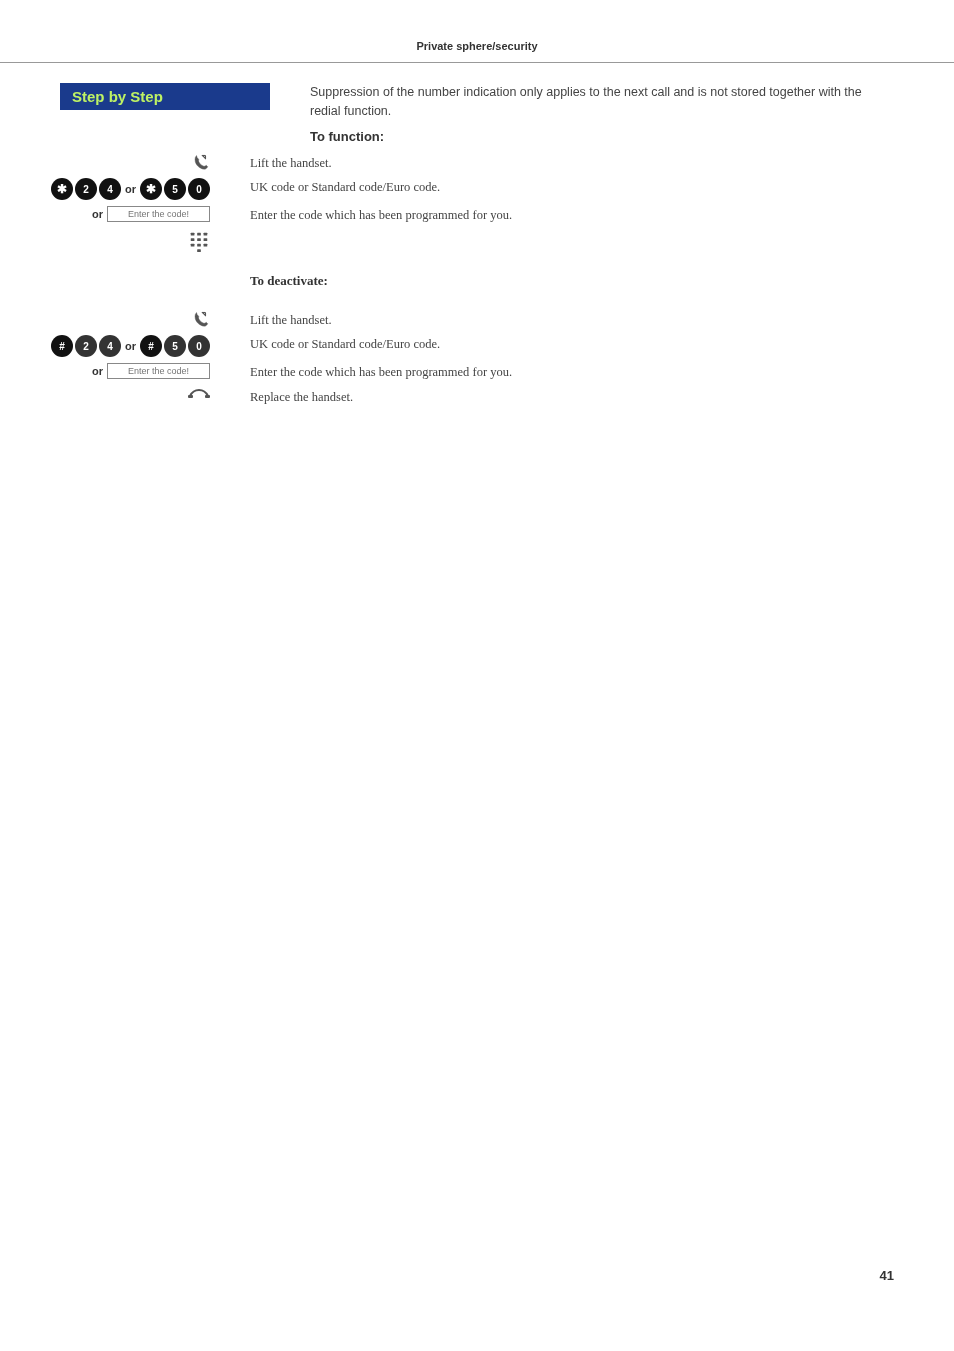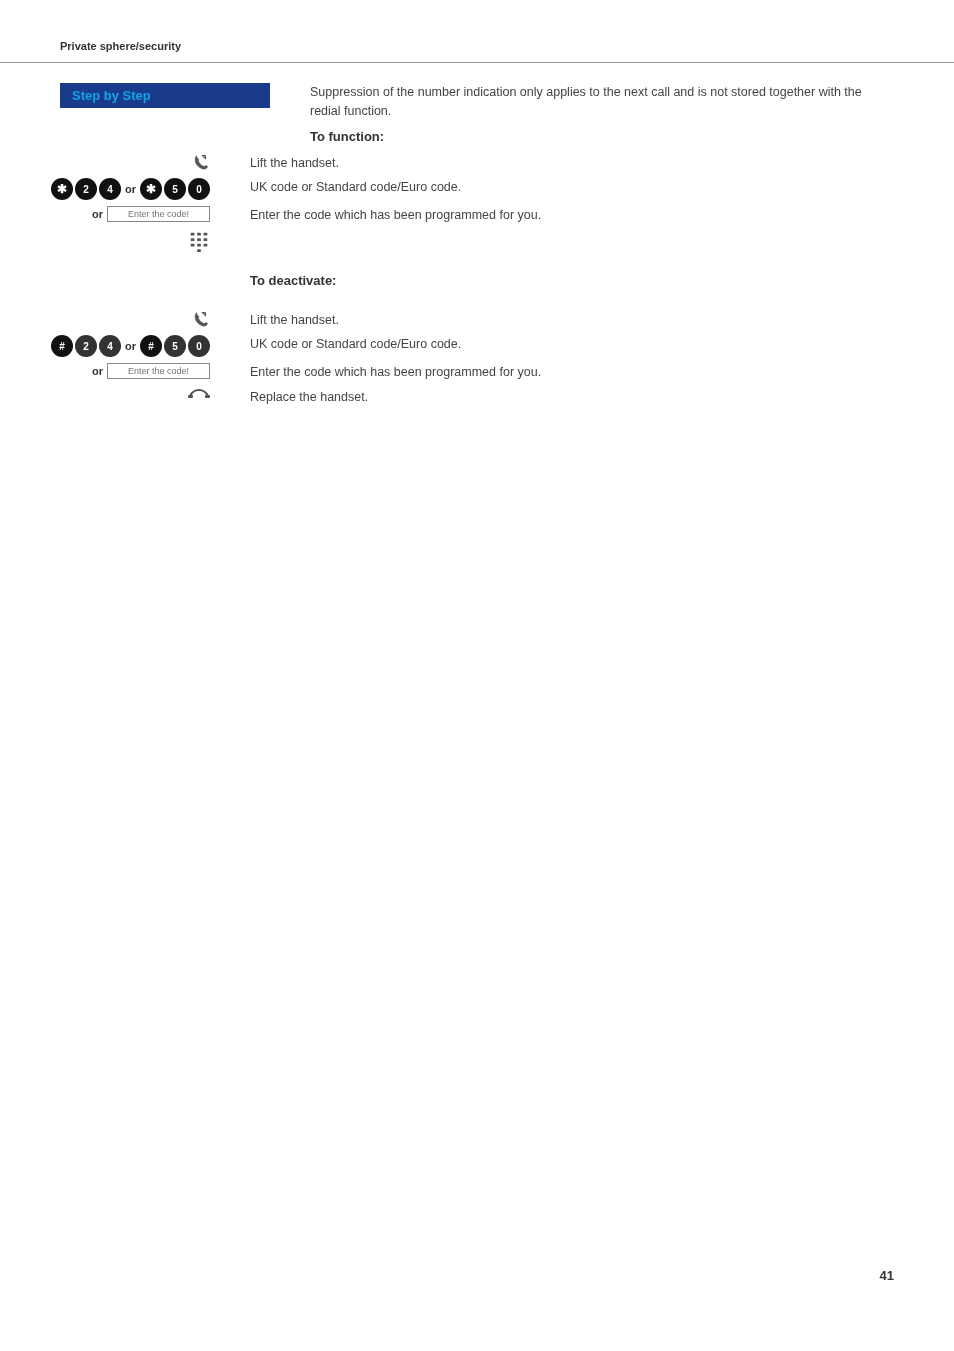--- a/index.html
+++ b/index.html
@@ -8,21 +8,21 @@
       min-height: 1351px;
       background: #fff;
       font-family: Arial, Helvetica, sans-serif;
       font-size: 13px;
       color: #333;
       position: relative;
     }
 
     .page-header {
       display: flex;
-      justify-content: flex-start;
+      justify-content: center;
       padding: 40px 60px 10px 60px;
       border-bottom: 1px solid #999;
     }
 
     .page-header-title {
       font-size: 11px;
       font-weight: bold;
       color: #333;
     }
 
@@ -34,22 +34,22 @@
 
     .left-panel {
       width: 230px;
       min-width: 230px;
       padding-top: 20px;
       padding-right: 20px;
     }
 
     .step-by-step-box {
       background: #1a3a8c;
-      color: #0ea5e9;
-      font-size: 13px;
+      color: #bef264;
+      font-size: 15px;
       font-weight: bold;
       padding: 5px 12px;
       display: inline-block;
       width: 100%;
       margin-bottom: 20px;
     }
 
     .right-panel {
       flex: 1;
       padding-top: 20px;
@@ -140,20 +140,21 @@
       justify-content: flex-end;
       padding-right: 20px;
     }
 
     .full-row .right-side {
       flex: 1;
       padding-left: 20px;
       font-size: 12.5px;
       color: #444;
       line-height: 1.5;
+      font-family: Liberation Serif, serif;
     }
 
     
     .section-gap {
       margin-top: 18px;
       margin-bottom: 10px;
     }
 
     .page-number {
       position: absolute;

